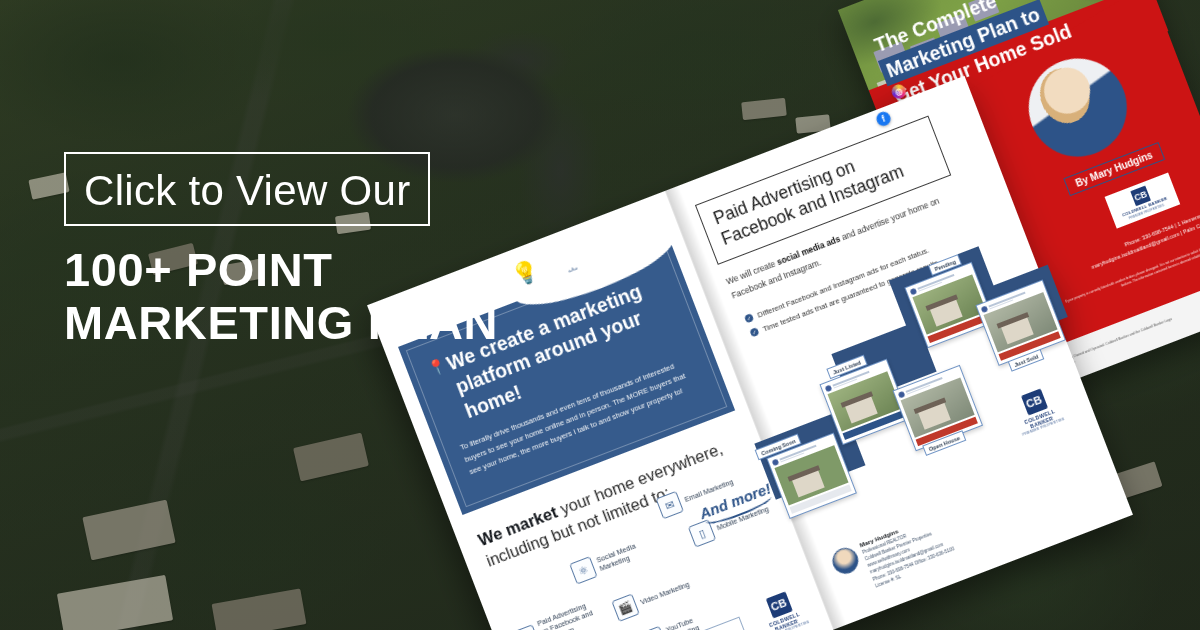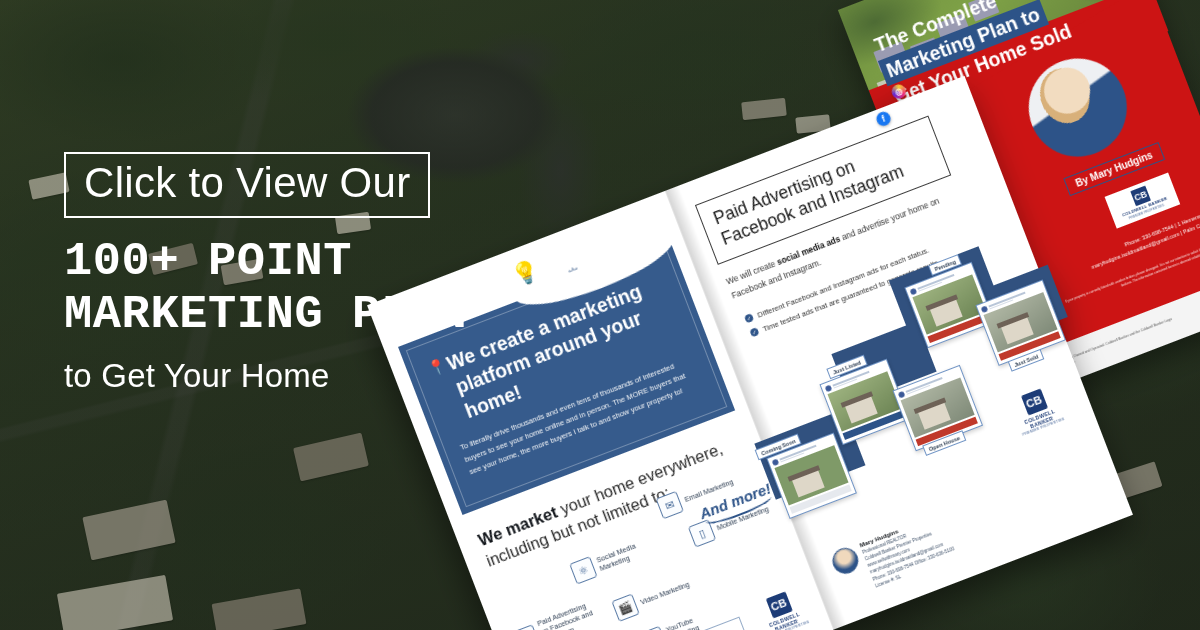--- a/index.html
+++ b/index.html
@@ -45,31 +45,31 @@
           box-shadow:0 1px 2px rgba(0,0,0,.35); }
   .roof.d { background:#8e8578; }
   .roof.g { background:#a9a193; }
 
   
   #copy { position:absolute; left:64px; top:152px; width:520px; z-index:5; }
 
   #click-box {
     display:inline-block;
     border:2px solid #ffffff;
-    padding:8px 18px 12px 18px;
+    padding:16px 18px 12px 18px;
     margin-bottom:18px;
   }
   #click-box .t {
     font-size:42px; line-height:1.0; color:#fff; font-weight:400;
     letter-spacing:.3px; white-space:nowrap;
   }
 
   .big {
     font-size:47px; font-weight:bold; color:#fff;
-    line-height:1.12; letter-spacing:.6px; white-space:nowrap;font-family:Liberation Mono, monospace;
+    line-height:1.12; letter-spacing:.6px; white-space:nowrap;
   }
   .sub {
     font-size:33px; font-weight:400; color:#fff;
     line-height:1.26; letter-spacing:.2px; white-space:nowrap;
   }
   .sub-wrap { margin-top:14px; }
 
   
   #spread {
     position:absolute;
@@ -315,21 +315,20 @@
     <div class="roof d" style="left:966px; top:30px;  width:44px; height:22px; transform:rotate(-20deg)"></div>
   </div>
 
   <div id="copy">
     <div id="click-box">
       <div class="t">Click to View Our</div>
     </div>
     <div class="big">100+ POINT</div>
     <div class="big">MARKETING PLAN</div>
     <div class="sub-wrap">
-      <div class="sub">to Get Your Home</div>
     </div>
   </div>
 
   <div id="cover">
     <div class="cov-sheet">
 
       <div class="cov-photo">
         <div class="rf" style="left:18px;  top:52px; width:30px; height:22px"></div>
         <div class="rf" style="left:54px;  top:60px; width:26px; height:20px"></div>
         <div class="rf" style="left:86px;  top:48px; width:30px; height:22px"></div>

